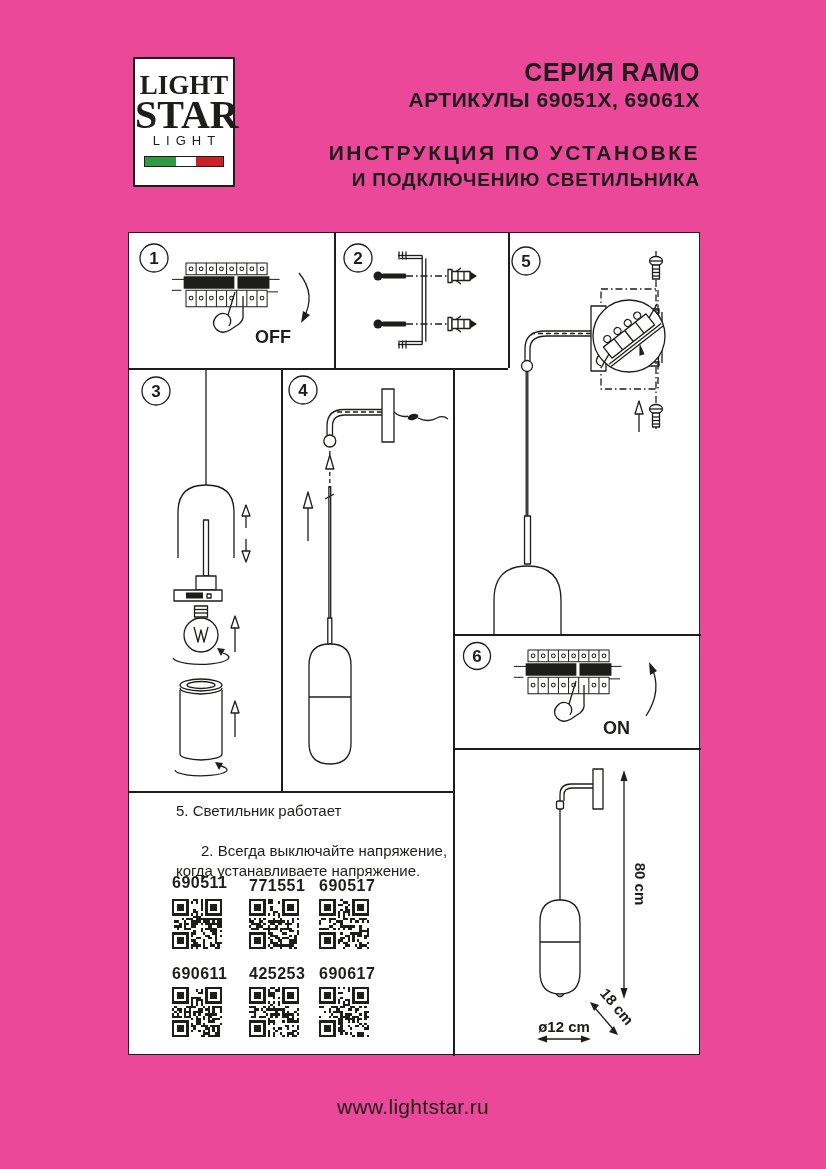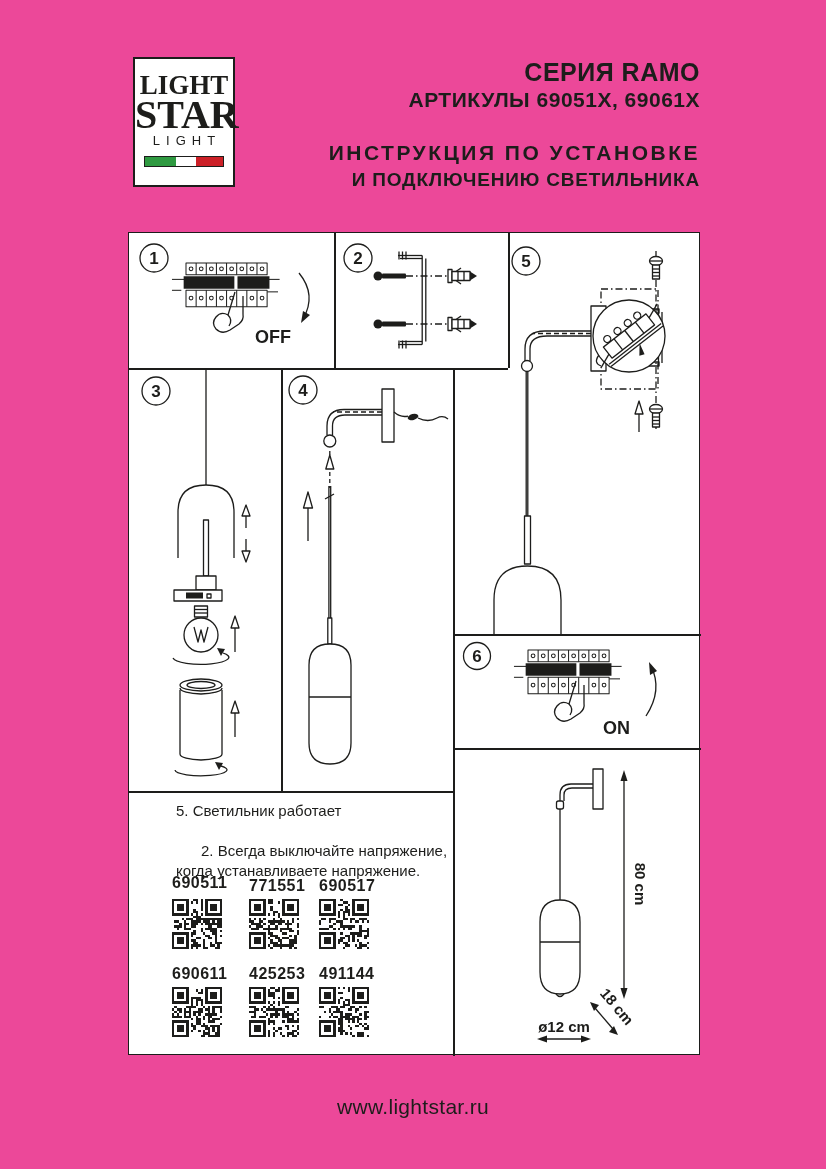--- a/index.html
+++ b/index.html
@@ -1010,21 +1010,21 @@
             <rect x="6" y="20" width="1" height="1" fill="#1d1d1b"></rect>
             <rect x="10" y="20" width="1" height="1" fill="#1d1d1b"></rect>
             <rect x="16" y="20" width="1" height="1" fill="#1d1d1b"></rect>
             <rect x="17" y="20" width="1" height="1" fill="#1d1d1b"></rect>
             <rect x="20" y="20" width="1" height="1" fill="#1d1d1b"></rect>
           </svg>
         </div>
 
       <div class="artnum" style="left:43px;top:174px;">690611</div>
       <div class="artnum" style="left:120px;top:174px;">425253</div>
-      <div class="artnum" style="left:190px;top:174px;">491144</div>
+      <div class="artnum" style="left:190px;top:174px;">690617</div>
       <div class="qr" style="left:43px;top:196px;">
           <svg viewBox="0 0 21 21" shape-rendering="crispEdges" xmlns="http://www.w3.org/2000/svg">
             <rect width="21" height="21" fill="#fff"></rect>
             <rect x="0" y="0" width="1" height="1" fill="#1d1d1b"></rect>
             <rect x="1" y="0" width="1" height="1" fill="#1d1d1b"></rect>
             <rect x="2" y="0" width="1" height="1" fill="#1d1d1b"></rect>
             <rect x="3" y="0" width="1" height="1" fill="#1d1d1b"></rect>
             <rect x="4" y="0" width="1" height="1" fill="#1d1d1b"></rect>
             <rect x="5" y="0" width="1" height="1" fill="#1d1d1b"></rect>
             <rect x="6" y="0" width="1" height="1" fill="#1d1d1b"></rect>

